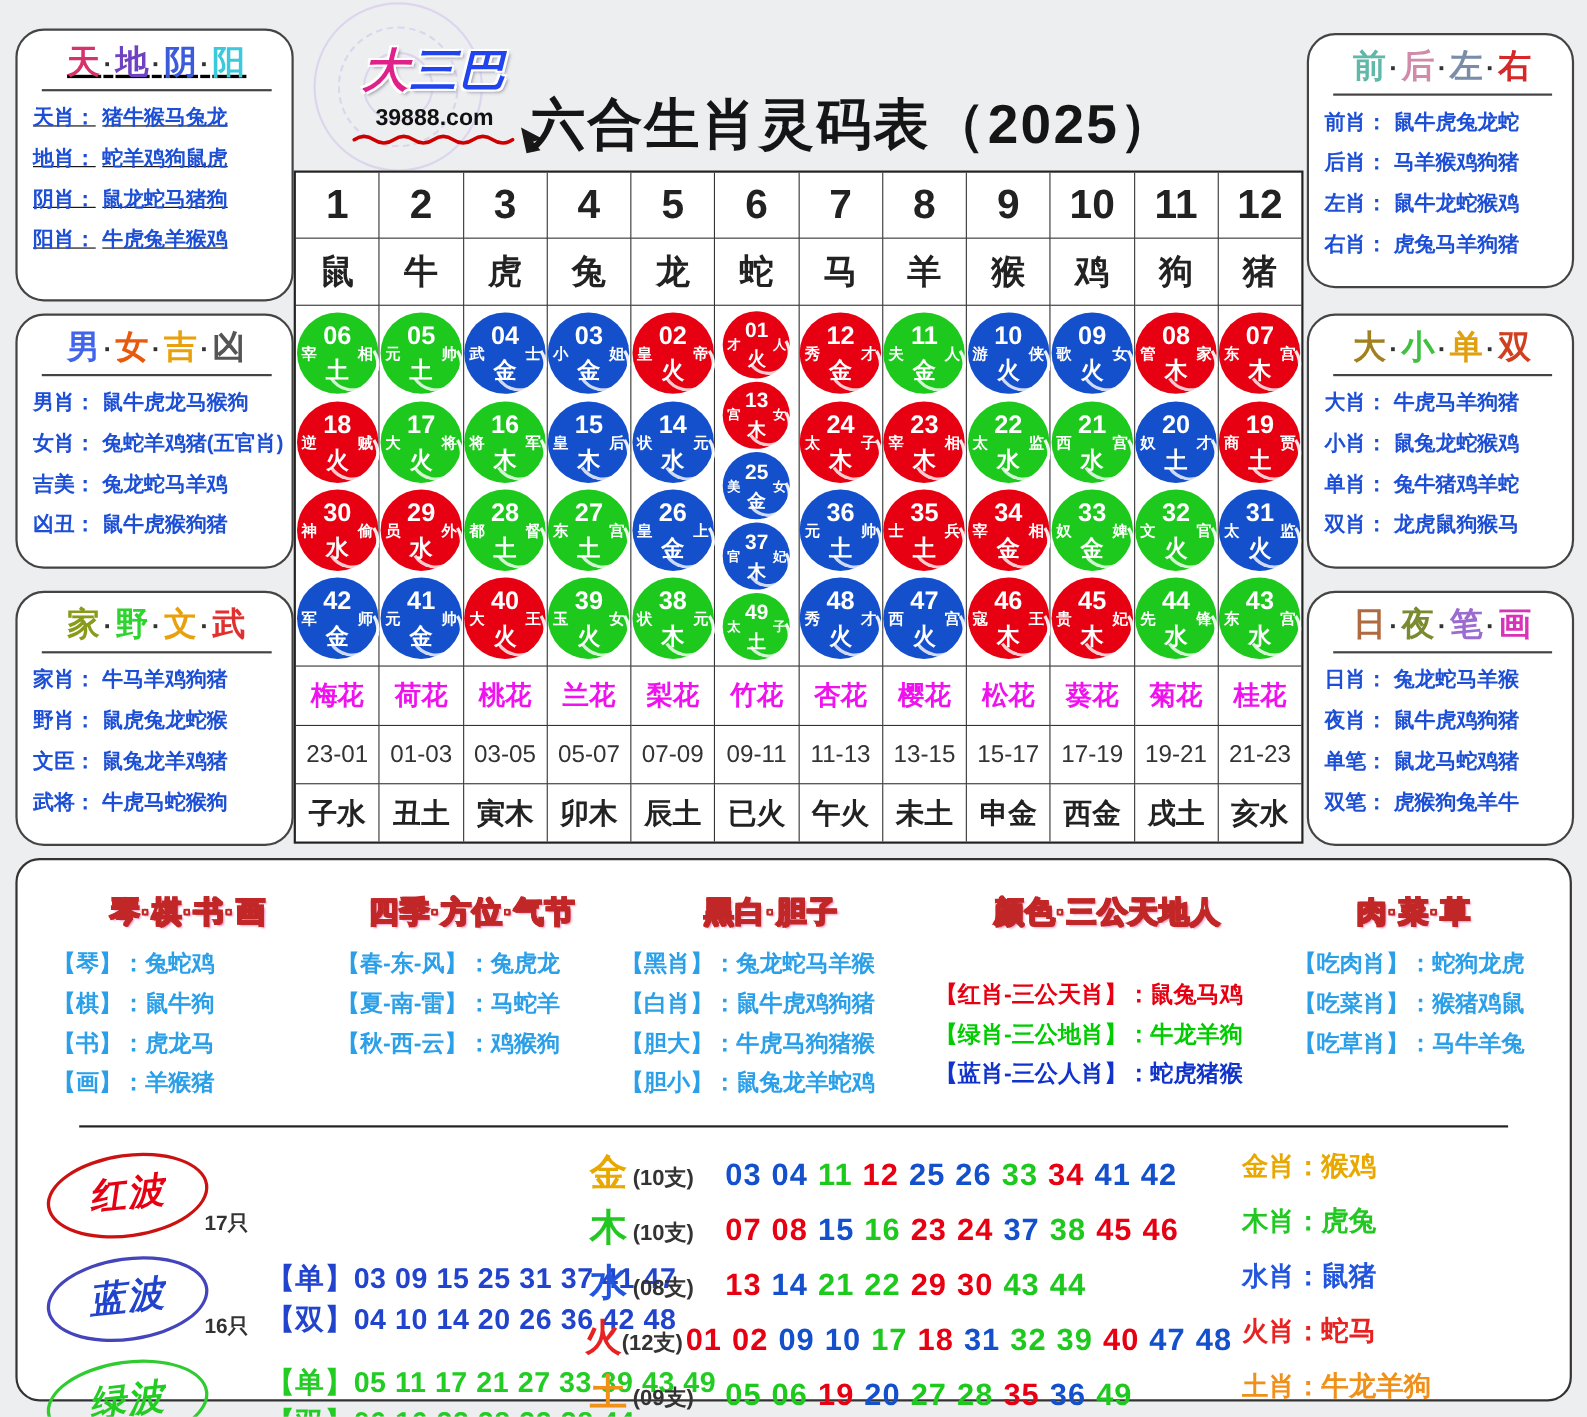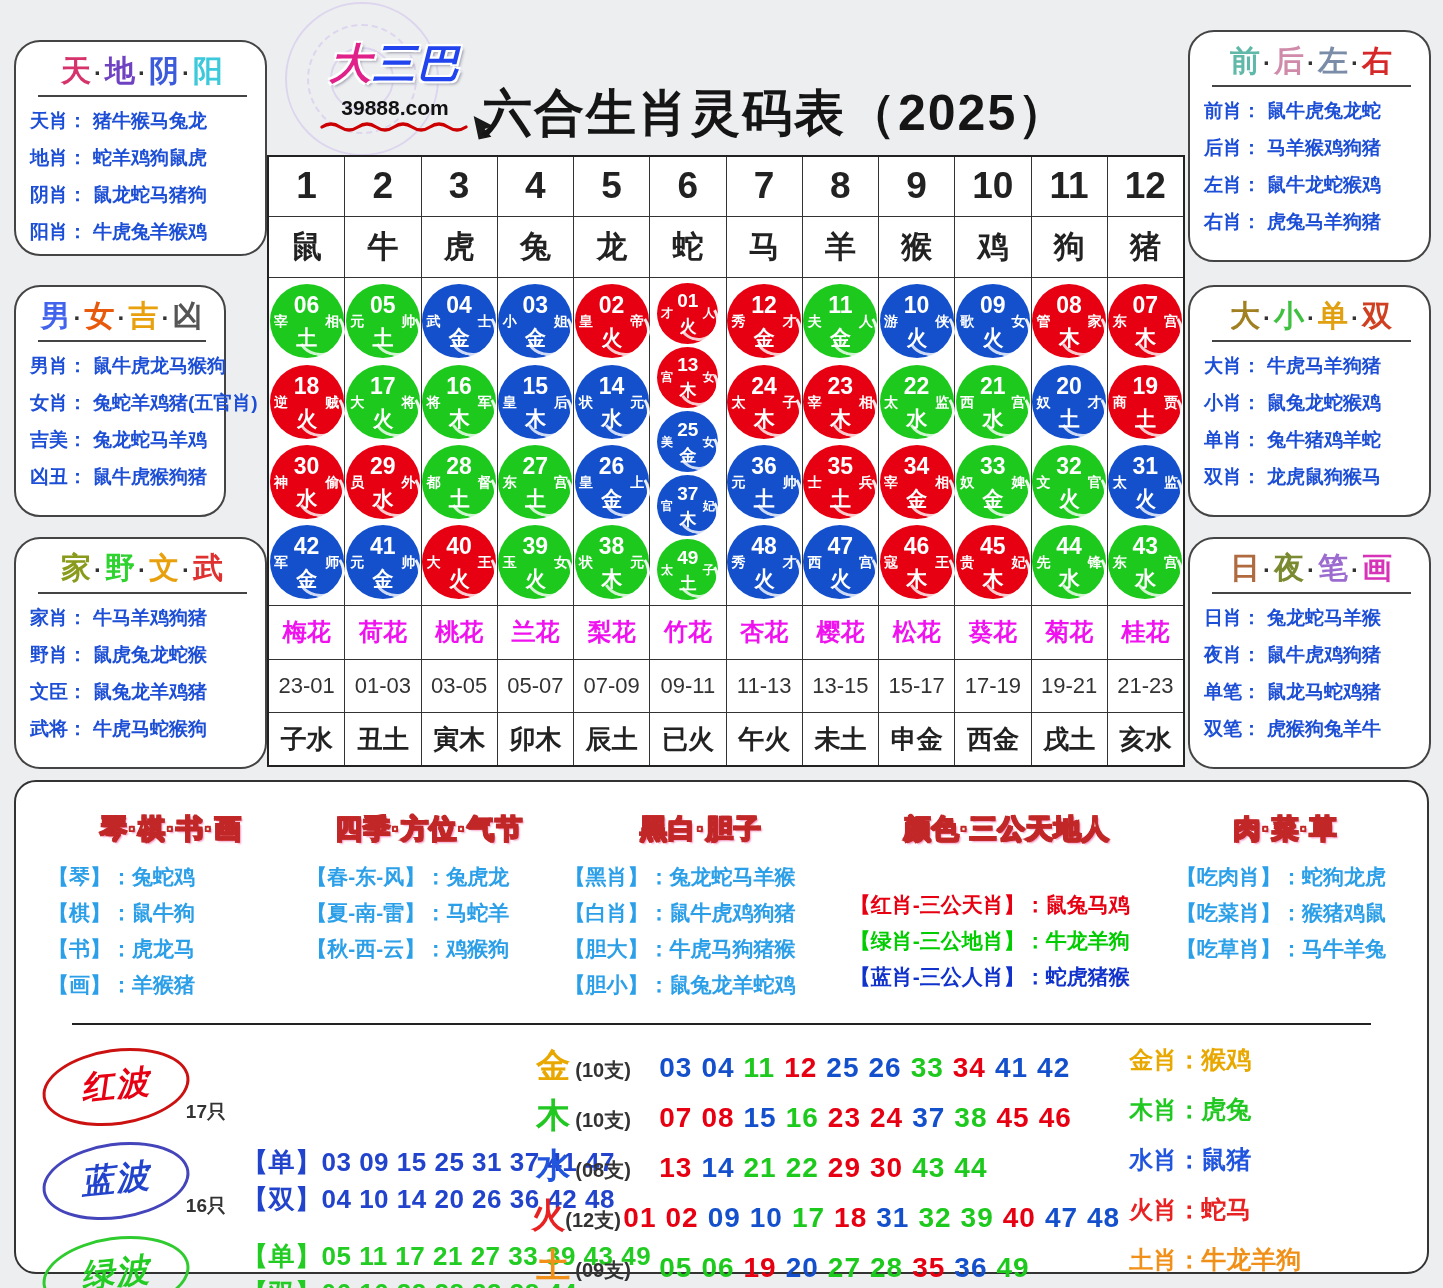--- a/index.html
+++ b/index.html
@@ -748,29 +748,29 @@
     <div id="sx-col">
         <div class="sx-row c-gold"><span class="sx-lbl">金肖：</span><span class="sx-val">猴鸡</span></div>
         <div class="sx-row c-green"><span class="sx-lbl">木肖：</span><span class="sx-val">虎兔</span></div>
         <div class="sx-row c-blue"><span class="sx-lbl">水肖：</span><span class="sx-val">鼠猪</span></div>
         <div class="sx-row c-red"><span class="sx-lbl">火肖：</span><span class="sx-val">蛇马</span></div>
         <div class="sx-row c-orange"><span class="sx-lbl">土肖：</span><span class="sx-val">牛龙羊狗</span></div>
       </div>
   </div>
 </div>
 
-<div class="ibox" style="left: 14px; top: 40px; width: 253px; height: 216px;">
+<div class="ibox" style="left: 14px; top: 26px; width: 253px; height: 248px; text-decoration: underline;">
     <div class="ibox-title"><span style="color: rgb(214, 51, 108);">天</span><span class="dot">·</span><span style="color: rgb(111, 66, 193);">地</span><span class="dot">·</span><span style="color: rgb(59, 91, 219);">阴</span><span class="dot">·</span><span style="color: rgb(59, 201, 219);">阳</span></div>
     <div class="ibox-divider"></div>
     <div class="ibox-row"><span class="lbl">天肖：</span><span class="val">猪牛猴马兔龙</span></div>
     <div class="ibox-row"><span class="lbl">地肖：</span><span class="val">蛇羊鸡狗鼠虎</span></div>
     <div class="ibox-row"><span class="lbl">阴肖：</span><span class="val">鼠龙蛇马猪狗</span></div>
     <div class="ibox-row"><span class="lbl">阳肖：</span><span class="val">牛虎兔羊猴鸡</span></div>
   </div>
-<div class="ibox" style="left: 14px; top: 285px; width: 212px; height: 232px;">
+<div class="ibox" style="left: 14px; top: 285px; width: 253px; height: 232px;">
     <div class="ibox-title"><span style="color: rgb(66, 99, 235);">男</span><span class="dot">·</span><span style="color: rgb(232, 89, 12);">女</span><span class="dot">·</span><span style="color: rgb(232, 160, 12);">吉</span><span class="dot">·</span><span style="color: rgb(85, 85, 85);">凶</span></div>
     <div class="ibox-divider"></div>
     <div class="ibox-row"><span class="lbl">男肖：</span><span class="val">鼠牛虎龙马猴狗</span></div>
     <div class="ibox-row"><span class="lbl">女肖：</span><span class="val">兔蛇羊鸡猪(五官肖)</span></div>
     <div class="ibox-row"><span class="lbl">吉美：</span><span class="val">兔龙蛇马羊鸡</span></div>
     <div class="ibox-row"><span class="lbl">凶丑：</span><span class="val">鼠牛虎猴狗猪</span></div>
   </div>
 <div class="ibox" style="left: 14px; top: 537px; width: 253px; height: 232px;">
     <div class="ibox-title"><span style="color: rgb(138, 154, 27);">家</span><span class="dot">·</span><span style="color: rgb(47, 211, 47);">野</span><span class="dot">·</span><span style="color: rgb(232, 160, 12);">文</span><span class="dot">·</span><span style="color: rgb(224, 49, 49);">武</span></div>
     <div class="ibox-divider"></div>

